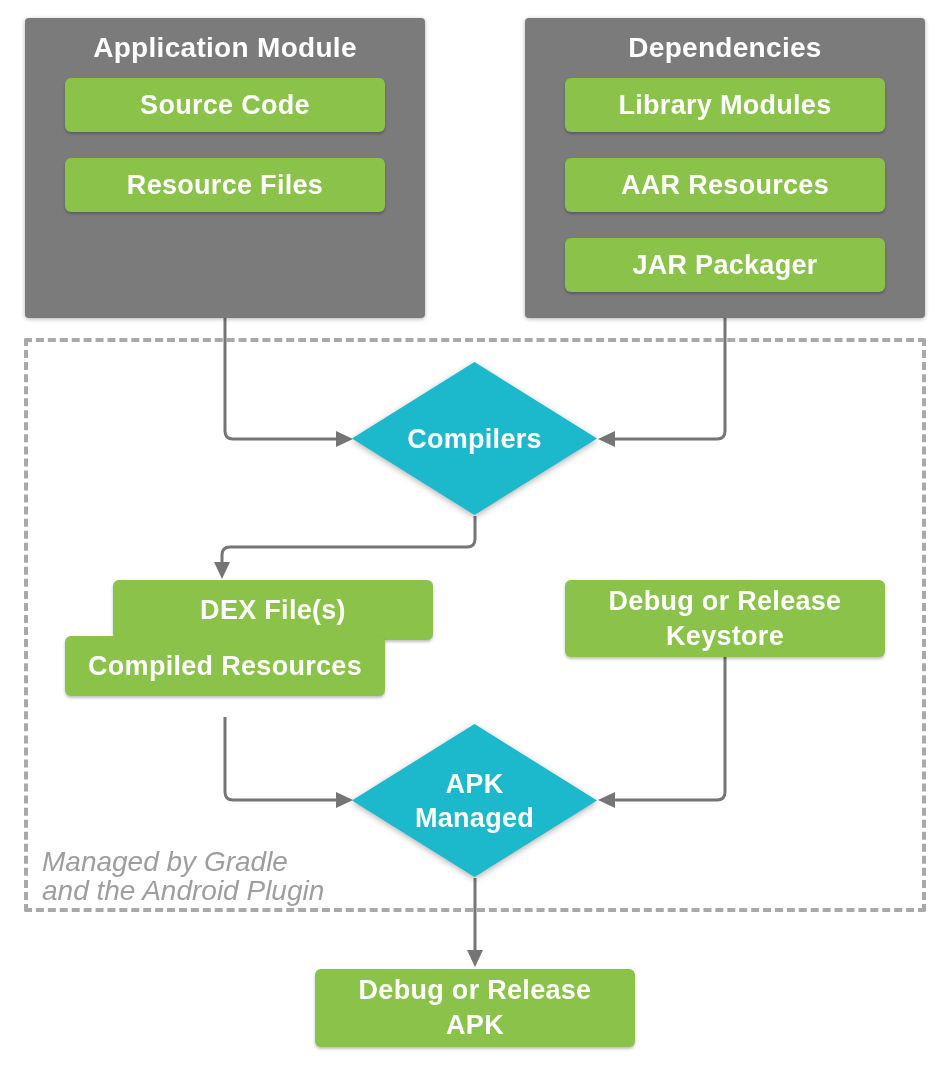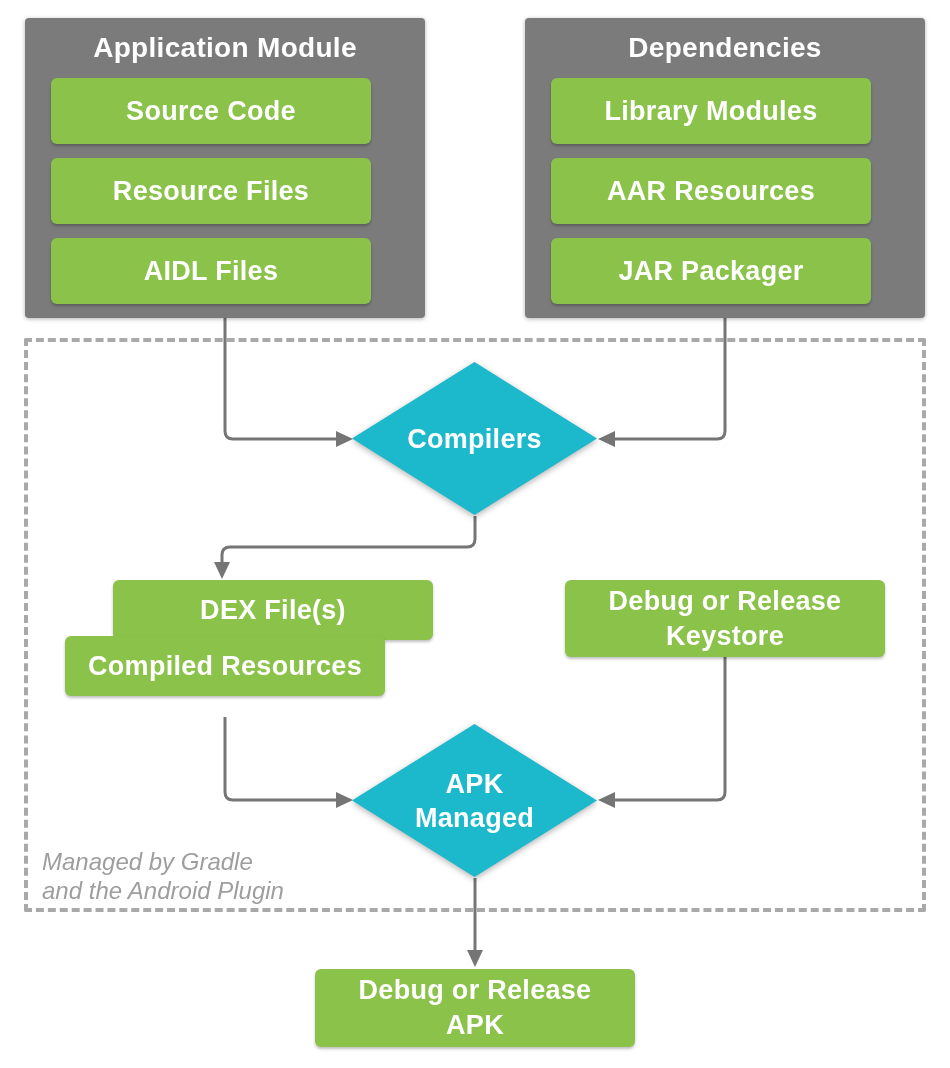--- a/index.html
+++ b/index.html
@@ -44,23 +44,23 @@
     letter-spacing: 0.3px;
     display: flex;
     flex-direction: column;
     align-items: center;
     justify-content: center;
     text-align: center;
     box-shadow: 0 2px 3px rgba(0,0,0,0.25);
   }
   .chip {
     position: absolute;
-    left: 26px;
+    left: 40px;
     width: 320px;
-    height: 66px;
+    height: 54px;
   }
   .chip.c1 { top: 60px; }
   .chip.c2 { top: 140px; }
   .chip.c3 { top: 220px; }
 
   .node { position: absolute; width: 320px; line-height: 35px; }
   .node.dex        { left: 65px;  top: 580px; height: 60px; margin-left: 48px; }
   .node.compiled   { left: 65px;  top: 636px; height: 60px; }
   .node.keystore   { left: 565px; top: 580px; height: 77px; }
   .node.output-apk { left: 315px; top: 969px; height: 78px; }
@@ -75,21 +75,21 @@
     height: 574px;
     border: 4px dashed #a9a9a9;
     border-radius: 2px;
   }
   .gradle-note {
     position: absolute;
     left: 42px;
     top: 847px;
     color: #9e9e9e;
     font-style: italic;
-    font-size: 24px;
+    font-size: 28px;
     line-height: 29px;
   }
 
   
   .diamond-wrap {
     position: absolute;
     width: 245px;
     height: 153px;
     filter: drop-shadow(0 2px 3px rgba(0,0,0,0.30));
   }
@@ -155,21 +155,20 @@
     <polygon points="598,800 615,792 615,808"></polygon>
 
     <path d="M475 878 V950"></path>
     <polygon points="475,967 467,950 483,950"></polygon>
   </svg>
 
   <div class="group-box left">
     <div class="group-title">Application Module</div>
     <div class="chip c1">Source Code</div>
     <div class="chip c2">Resource Files</div>
-    <div class="chip c3">AIDL Files</div>
   </div>
 
   <div class="group-box right">
     <div class="group-title">Dependencies</div>
     <div class="chip c1">Library Modules</div>
     <div class="chip c2">AAR Resources</div>
     <div class="chip c3">JAR Packager</div>
   </div>
 
   <div class="diamond-wrap compilers">

